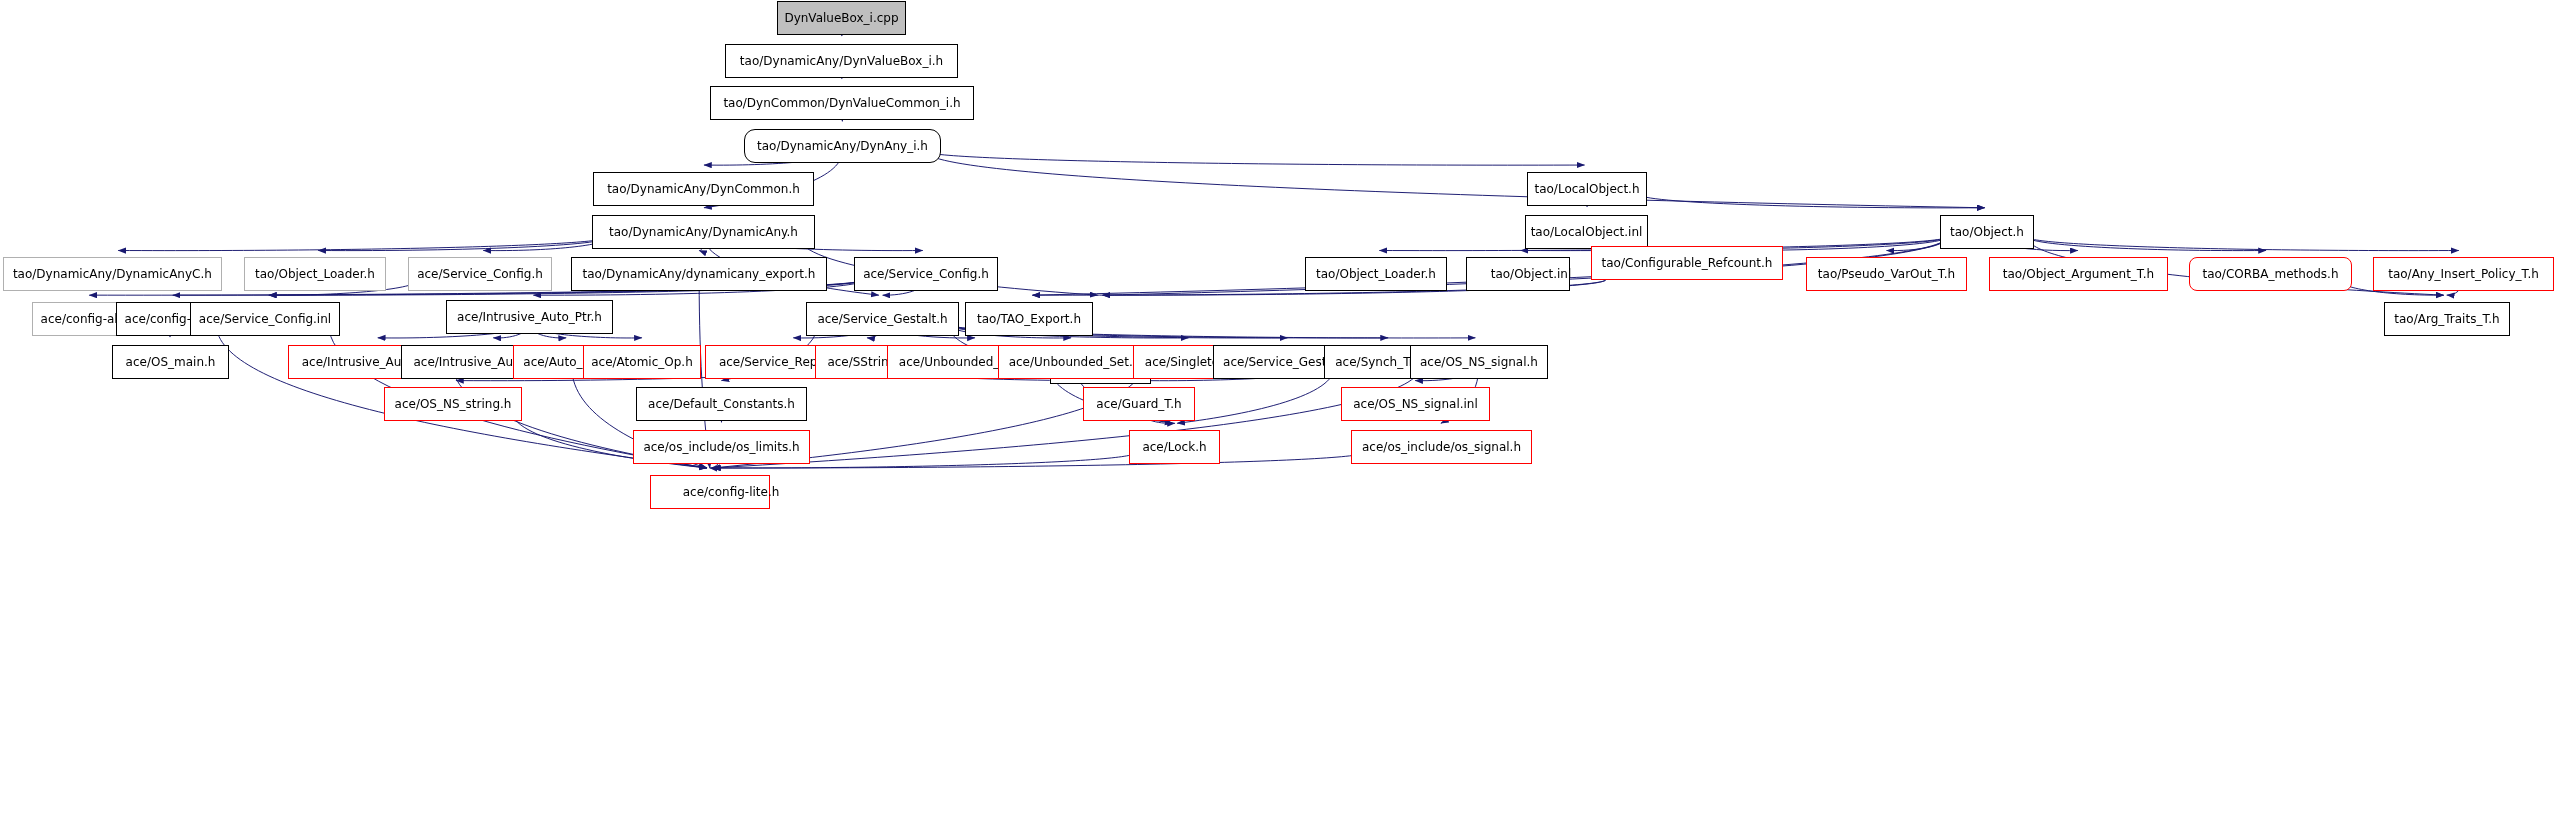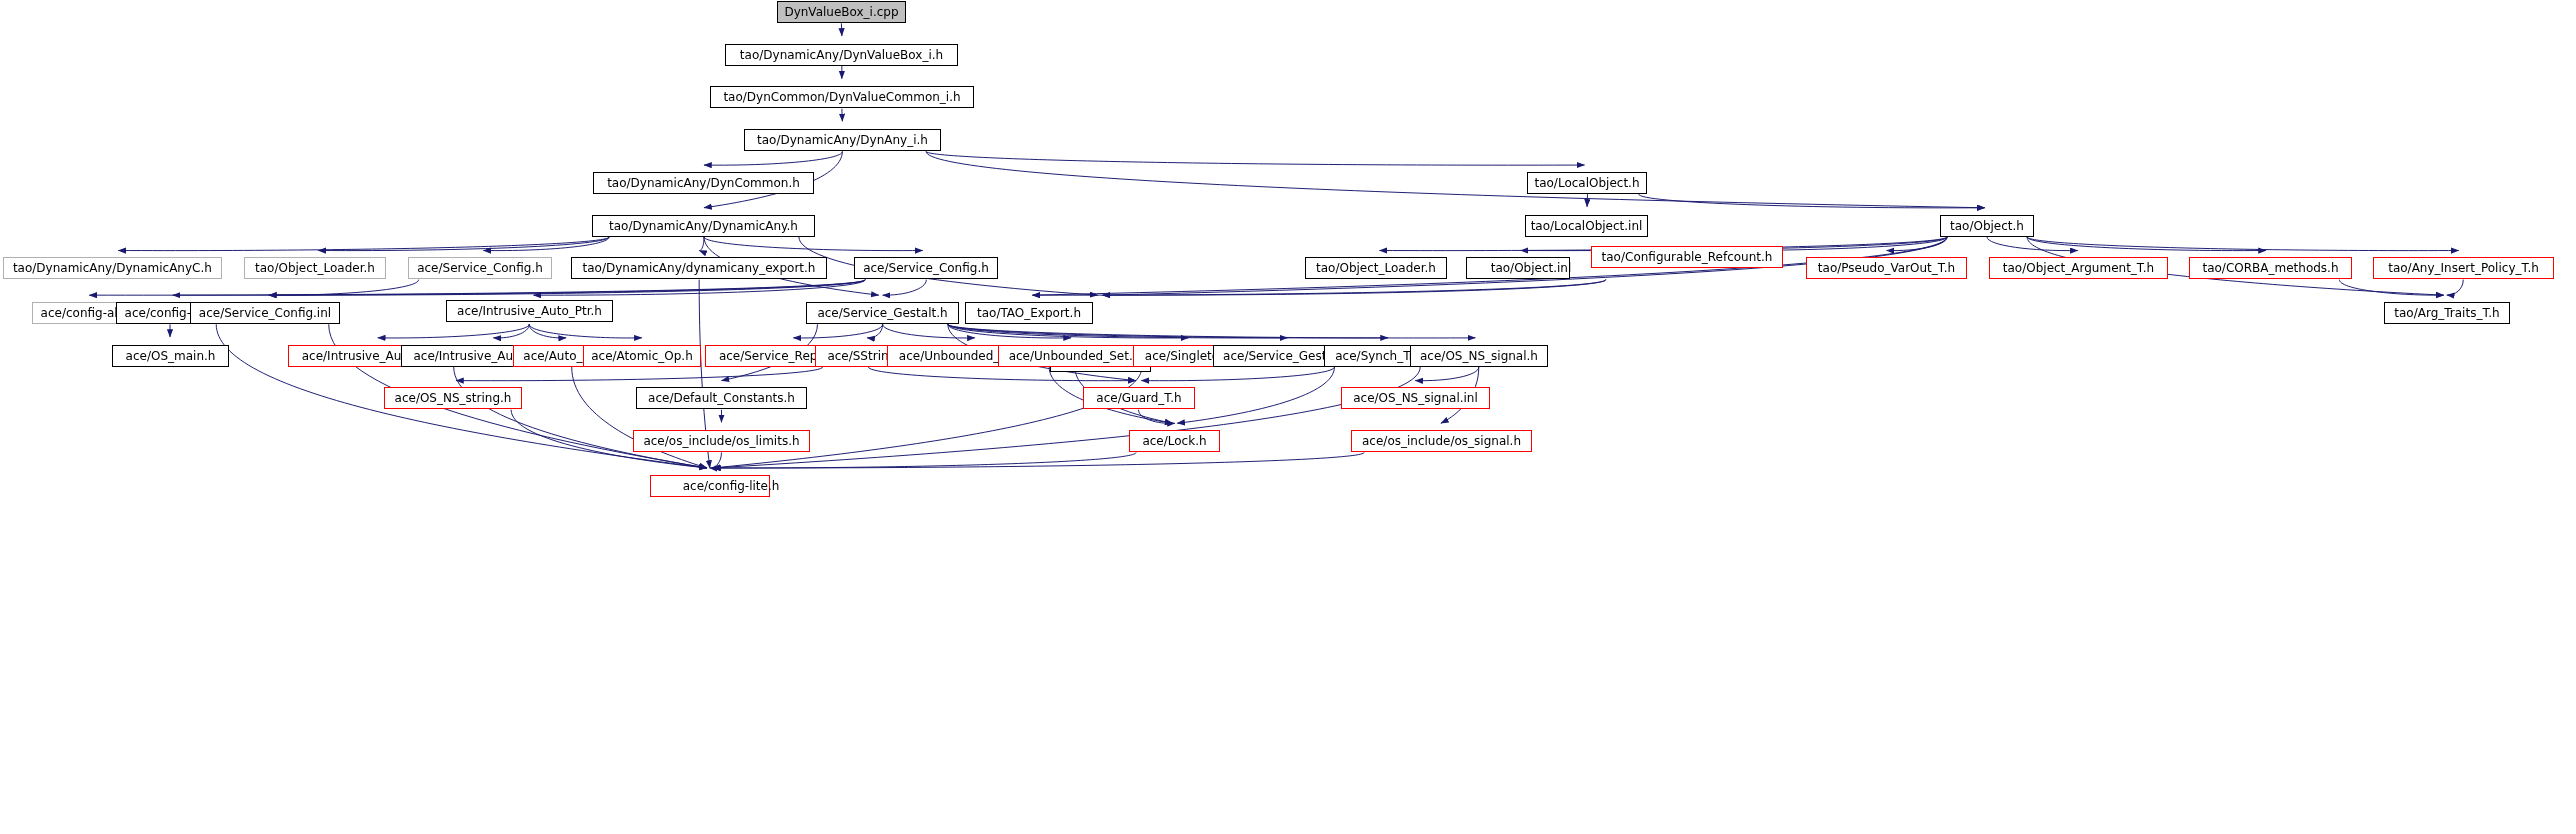--- a/index.html
+++ b/index.html
@@ -14,21 +14,21 @@
   .node{
     position:absolute;
     box-sizing:border-box;
     display:flex;align-items:center;justify-content:center;
     background:#ffffff;
     border:1px solid #000000;
     color:#000000;
     font-size:12px;
     line-height:1;
     white-space:nowrap;
-    height:22px;
+    height:34px;
     z-index:5;
     text-align:right;
   }
   .node.root{background:#bfbfbf;border-color:#000000;}
   .node.red{border-color:#ff0000;}
   .node.gray{border-color:#b0b0b0;}
 </style>
 </head>
 <body>
 
@@ -109,37 +109,37 @@
       <path d="M431.1,288 C431.1,297.9 353.975,304.5 276.85,304" fill="none" stroke="#191970" stroke-width="1" marker-end="url(#ah)"></path>
       <path d="M720,288 C720,378 725.5,438 731,482" fill="none" stroke="#191970" stroke-width="1" marker-end="url(#ah)"></path>
       <path d="M467.2,378 C467.2,427.5 597.55,460.5 727.9,482" fill="none" stroke="#191970" stroke-width="1" marker-end="url(#ah)"></path>
       <path d="M588.75,378 C588.75,427.5 658.325,460.5 727.9,482" fill="none" stroke="#191970" stroke-width="1" marker-end="url(#ah)"></path>
       <path d="M1176,378 C1176,427.5 955.05,460.5 734.1,482" fill="none" stroke="#191970" stroke-width="1" marker-end="url(#ah)"></path>
     </svg>
   <div id="nodes-layer">
       <div class="node root" style="left: 777px; top: 1px; width: 129px;">DynValueBox_i.cpp</div>
       <div class="node" style="left: 725px; top: 44px; width: 233px;">tao/DynamicAny/DynValueBox_i.h</div>
       <div class="node" style="left: 710px; top: 86px; width: 264px;">tao/DynCommon/DynValueCommon_i.h</div>
-      <div class="node" style="left: 744px; top: 129px; width: 197px;">tao/DynamicAny/DynAny_i.h</div>
+      <div class="node" style="left: 744px; top: 129px; width: 197px; border-radius: 11px;">tao/DynamicAny/DynAny_i.h</div>
       <div class="node" style="left: 593px; top: 172px; width: 221px;">tao/DynamicAny/DynCommon.h</div>
       <div class="node" style="left: 1527px; top: 172px; width: 120px;">tao/LocalObject.h</div>
       <div class="node" style="left: 592px; top: 215px; width: 223px;">tao/DynamicAny/DynamicAny.h</div>
       <div class="node" style="left: 1525px; top: 215px; width: 123px;">tao/LocalObject.inl</div>
       <div class="node" style="left: 1940px; top: 215px; width: 94px;">tao/Object.h</div>
       <div class="node gray" style="left: 2.9px; top: 257px; width: 219px;">tao/DynamicAny/DynamicAnyC.h</div>
       <div class="node gray" style="left: 244px; top: 257px; width: 142px;">tao/Object_Loader.h</div>
       <div class="node gray" style="left: 408px; top: 257px; width: 144px;">ace/Service_Config.h</div>
       <div class="node" style="left: 571px; top: 257px; width: 256px;">tao/DynamicAny/dynamicany_export.h</div>
       <div class="node" style="left: 854px; top: 257px; width: 144px;">ace/Service_Config.h</div>
       <div class="node" style="left: 1305px; top: 257px; width: 142px;">tao/Object_Loader.h</div>
       <div class="node" style="left: 1466px; top: 257px; width: 104px; padding-left: 26px;">tao/Object.inl</div>
       <div class="node red" style="left: 1591px; top: 246px; width: 192px;">tao/Configurable_Refcount.h</div>
       <div class="node red" style="left: 1806px; top: 257px; width: 161px;">tao/Pseudo_VarOut_T.h</div>
       <div class="node red" style="left: 1989px; top: 257px; width: 179px;">tao/Object_Argument_T.h</div>
-      <div class="node red" style="left: 2189px; top: 257px; width: 163px;">tao/CORBA_methods.h</div>
+      <div class="node red" style="left: 2189px; top: 257px; width: 163px; border-radius: 8px;">tao/CORBA_methods.h</div>
       <div class="node red" style="left: 2373px; top: 257px; width: 181px;">tao/Any_Insert_Policy_T.h</div>
       <div class="node gray" style="left: 32px; top: 302px; width: 109px;">ace/config-all.h</div>
       <div class="node" style="left: 116px; top: 302px; width: 109px;">ace/config-all.h</div>
       <div class="node" style="left: 190px; top: 302px; width: 150px;">ace/Service_Config.inl</div>
       <div class="node" style="left: 446px; top: 300px; width: 167px;">ace/Intrusive_Auto_Ptr.h</div>
       <div class="node" style="left: 806px; top: 302px; width: 153px;">ace/Service_Gestalt.h</div>
       <div class="node" style="left: 965px; top: 302px; width: 128px;">tao/TAO_Export.h</div>
       <div class="node" style="left: 1050px; top: 302px; width: 101px; margin-top: 48px;">tao/orbconf.h</div>
       <div class="node" style="left: 2384px; top: 302px; width: 126px;">tao/Arg_Traits_T.h</div>
       <div class="node" style="left: 112px; top: 345px; width: 117px;">ace/OS_main.h</div>

